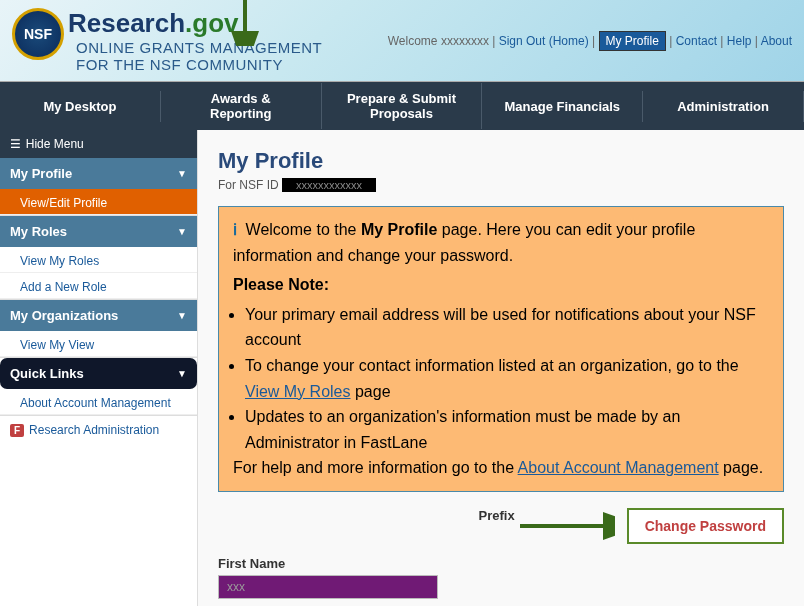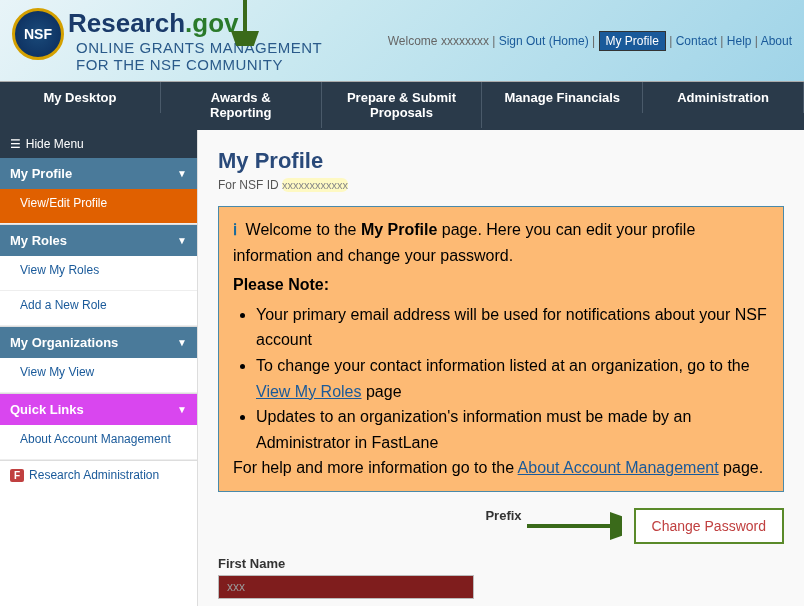--- a/index.html
+++ b/index.html
@@ -15,60 +15,60 @@
     .site-title .subtitle { font-size: 15px; color: #2a5a8a; text-transform: uppercase; letter-spacing: 0.5px; margin-left: 8px; }
     .header-nav { font-size: 12px; color: #333; text-align: right; }
     .header-nav a { color: #1a5a9a; text-decoration: none; }
     .header-nav a.highlight { background: #1a5a9a; color: #fff; padding: 2px 6px; border: 1px solid #333; }
     .header-nav span { color: #666; }
 
     
     .arrow-container { position: relative; }
 
     
-    .nav-bar { background: #2a3a4a; display: flex; align-items: flex-start; min-height: 48px; }
+    .nav-bar { background: #2a3a4a; display: flex; align-items: center; min-height: 48px; }
     .nav-item { color: #fff; padding: 8px 18px; display: flex; align-items: center; justify-content: center; text-align: center; font-size: 13px; font-weight: bold; cursor: pointer; border-right: 1px solid #4a5a6a; flex: 1; }
 
     
     .content-wrapper { display: flex; }
 
     
     .sidebar { width: 198px; background: #fff; border-right: 1px solid #ddd; min-height: 500px; flex-shrink: 0; }
     .hide-menu { background: #2a3a4a; color: #fff; padding: 7px 10px; font-size: 12px; display: flex; align-items: center; gap: 5px; cursor: pointer; }
 
     .sidebar-section { border-bottom: 1px solid #ddd; }
     .sidebar-section-header { background: #4a7a9a; color: #fff; padding: 8px 10px; display: flex; justify-content: space-between; align-items: center; cursor: pointer; font-size: 13px; font-weight: bold; }
-    .sidebar-item { padding: 7px 10px 13px 20px; color: #1a5a9a; cursor: pointer; font-size: 12px; border-bottom: 1px solid #eee; background: #fff; }
+    .sidebar-item { padding: 7px 10px 4px 20px; color: #1a5a9a; cursor: pointer; font-size: 12px; border-bottom: 1px solid #eee; background: #fff; }
     .sidebar-item.active { background: #e06000; color: #fff; }
     .sidebar-chevron { font-size: 10px; }
 
-    .sidebar-section-header.quick-links { background: #d946ef; }
+    .sidebar-section-header.quick-links { background: #0f172a; border-radius: 7px; }
 
     .research-admin { padding: 7px 10px 7px 10px; color: #1a5a9a; cursor: pointer; font-size: 12px; display: flex; align-items: center; gap: 5px; background: #fff; }
     .f-badge { background: #c04040; color: #fff; font-size: 10px; padding: 1px 4px; border-radius: 2px; font-weight: bold; }
 
     
     .main-content { flex: 1; padding: 18px 20px; background: #f9f9f9; }
     .page-title { font-size: 22px; color: #2a4a7a; font-weight: bold; margin-bottom: 4px; }
     .nsf-id { font-size: 12px; color: #555; margin-bottom: 14px; }
-    .nsf-id-val { background: #fef9c3; color: #888; padding: 1px 0; border-radius: 6px; font-size: 11px; }
+    .nsf-id-val { background: #000000; color: #888; padding: 1px 14px; border-radius: 0; font-size: 11px; }
 
     
     .info-box { border: 1px solid #4a8aaa; background: #fdba74; padding: 10px 14px; margin-bottom: 16px; font-size: 16px; line-height: 1.6; }
     .info-box .info-icon { color: #1a6a9a; font-weight: bold; margin-right: 4px; }
-    .info-box ul { margin-left: 23px; margin-top: 4px; }
+    .info-box ul { margin-left: 12px; margin-top: 4px; }
     .info-box a { color: #1a5a9a; }
     .info-box .please-note { font-weight: bold; margin-top: 4px; }
     .info-box .help-line { }
 
     
     .form-section { margin-bottom: 12px; }
     .form-label { font-weight: bold; color: #333; font-size: 13px; margin-bottom: 4px; }
-    .form-input { border: 1px solid #bbb; background: #7f1d1d; padding: 4px 8px; width: 256px; font-size: 12px; color: #999; }
-    .change-password-btn { border: 2px solid #5a8a2a; color: #c04040; background: #fff; padding: 8px 16px; font-size: 14px; cursor: pointer; font-weight: normal; }
+    .form-input { border: 1px solid #bbb; background: #701a75; padding: 4px 8px; width: 220px; font-size: 12px; color: #999; }
+    .change-password-btn { border: 2px solid #5a8a2a; color: #c04040; background: #fff; padding: 8px 16px; font-size: 14px; cursor: pointer; font-weight: bold; }
   </style>
 </head>
 <body>
 
 <div class="header">
   <div class="logo-area">
     <div class="nsf-logo">NSF</div>
     <div class="site-title">
       <div class="research">
         <span>Research</span><span class="gov">.gov</span>

